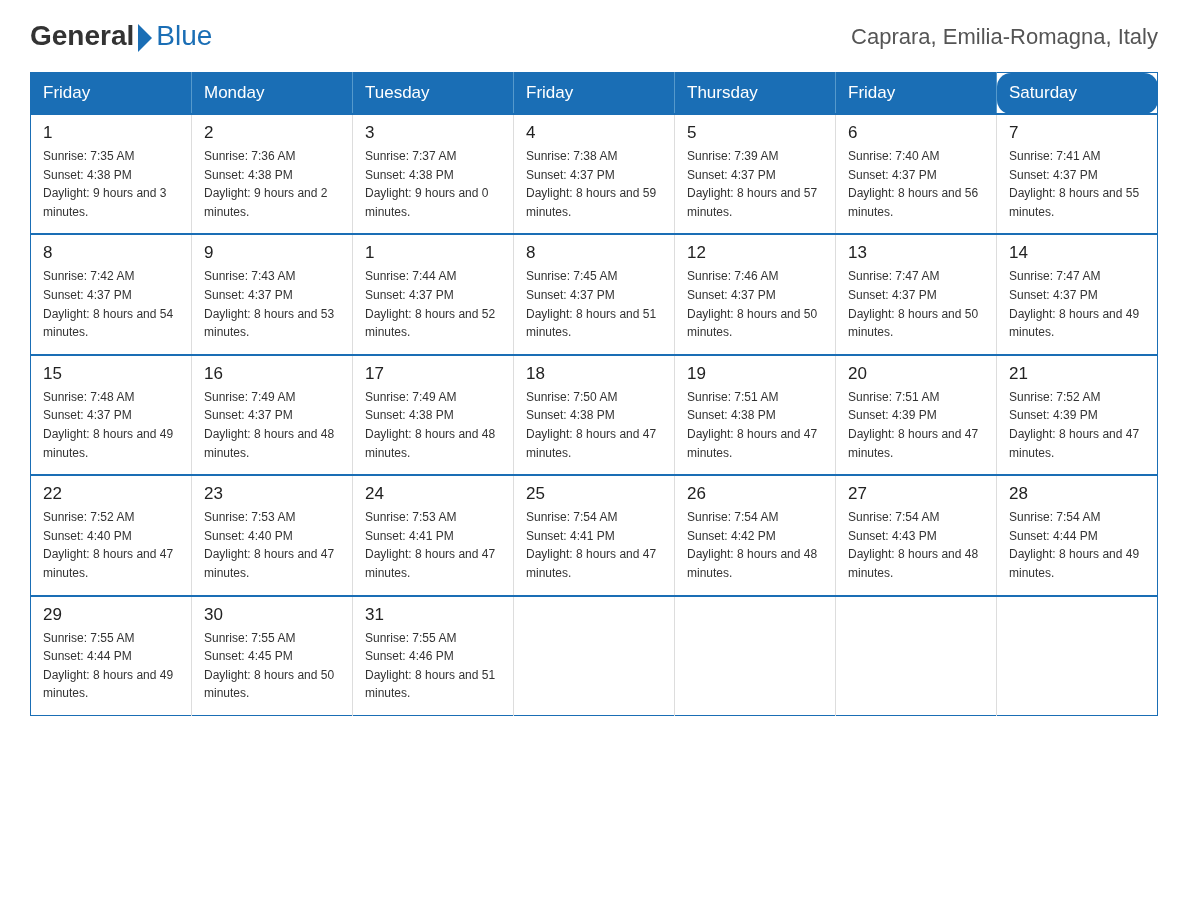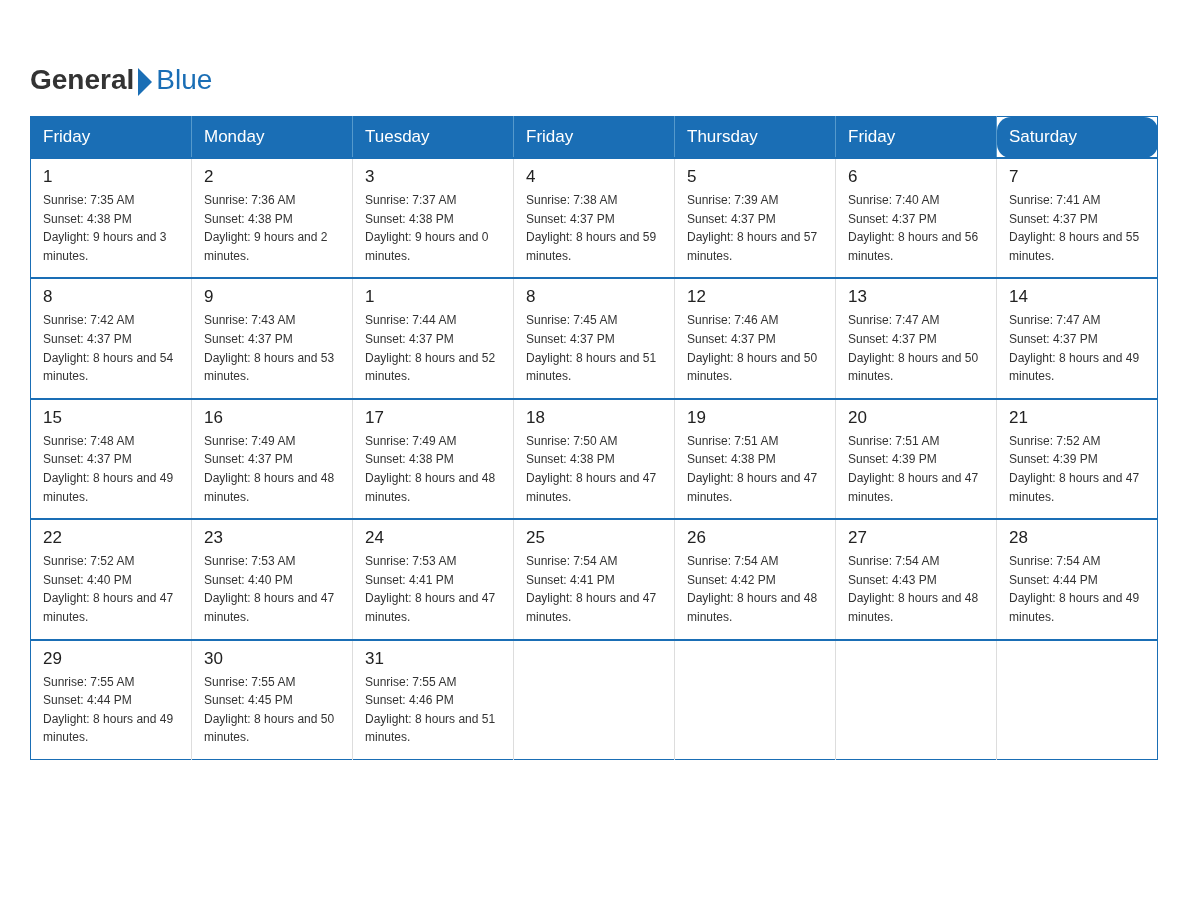--- a/index.html
+++ b/index.html
@@ -17,21 +17,20 @@
       margin-bottom: 20px;
     }
     .logo {
       display: flex;
       flex-direction: column;
       align-items: flex-start;
     }
     .logo-top {
       display: flex;
       align-items: center;
-      margin-top: 44px;
     }
     .logo-general {
       font-size: 28px;
       font-weight: bold;
       color: #333;
     }
     .logo-arrow {
       width: 0;
       height: 0;
       border-left: 14px solid #1a6eb5;
@@ -111,20 +110,21 @@
 
 <div class="header">
   <div class="logo">
     <div class="logo-top">
       <span class="logo-general">General</span>
       <div class="logo-arrow"></div>
       <span class="logo-blue">Blue</span>
     </div>
   </div>
   <div class="title-block">
+    <div class="location-title">Caprara, Emilia-Romagna, Italy</div>
   </div>
 </div>
 
 <table class="calendar">
   <thead>
     <tr>
     <th>Friday</th>
         <th>Monday</th>
         <th>Tuesday</th>
         <th>Friday</th>

